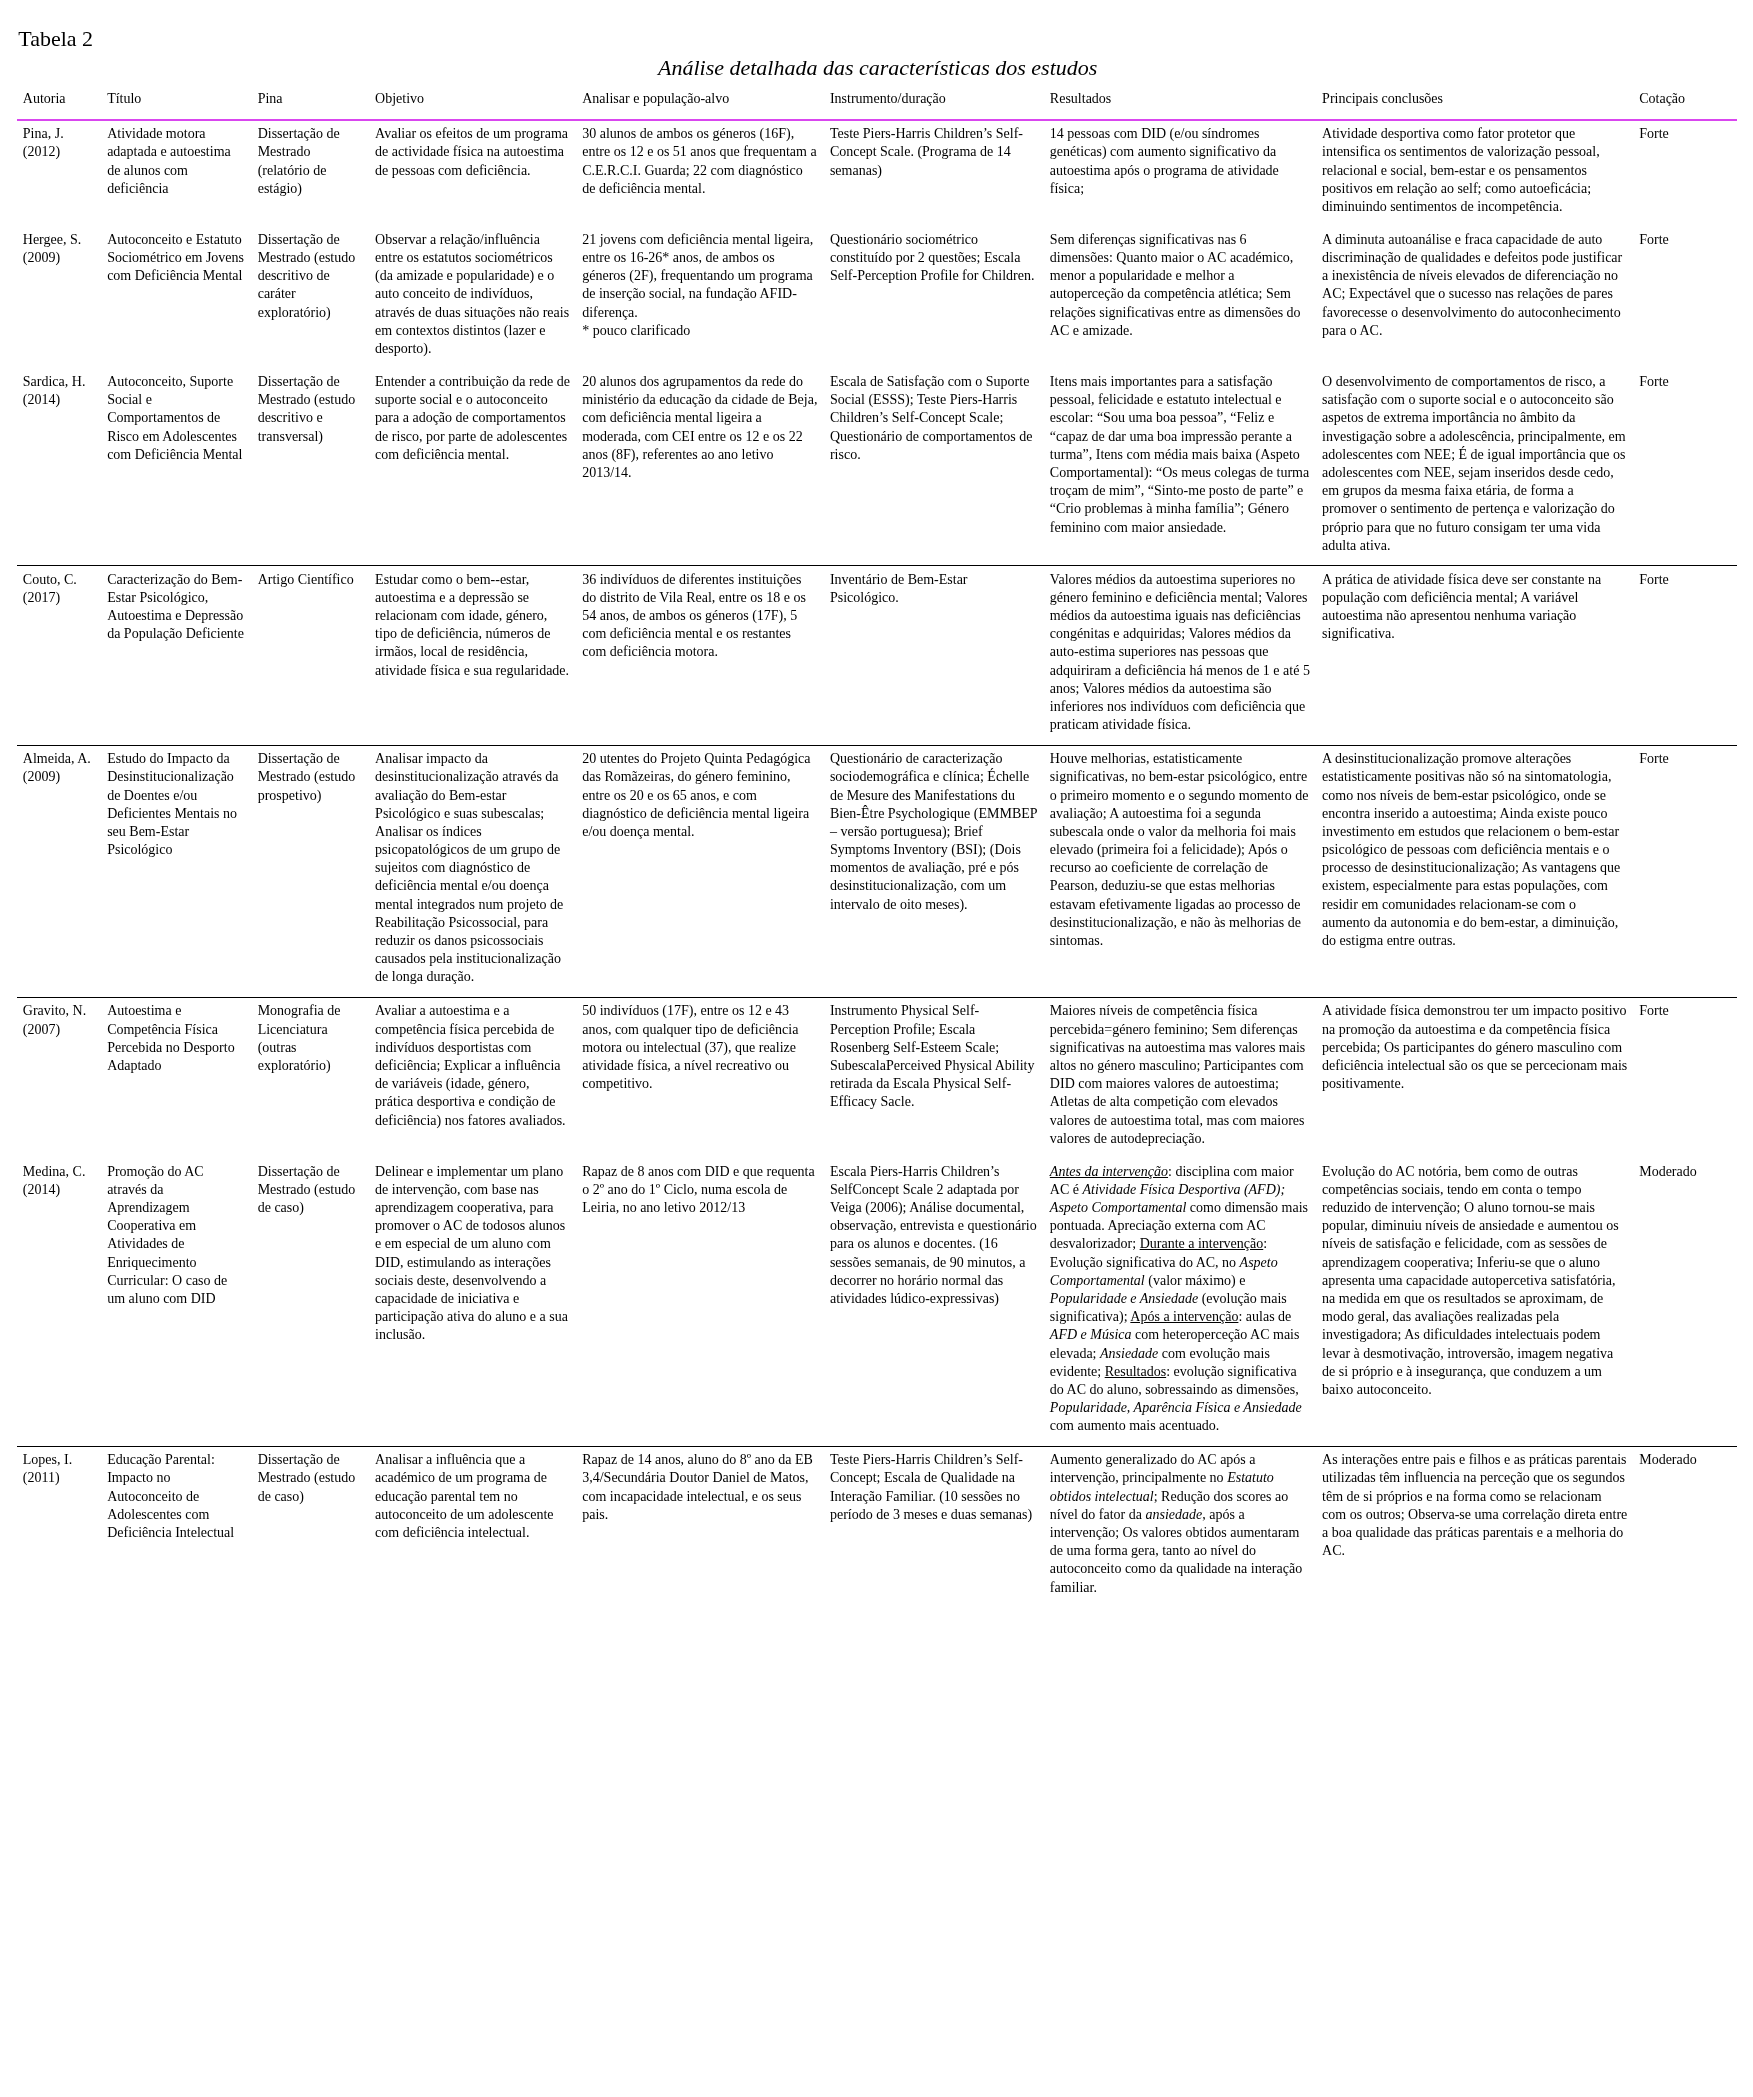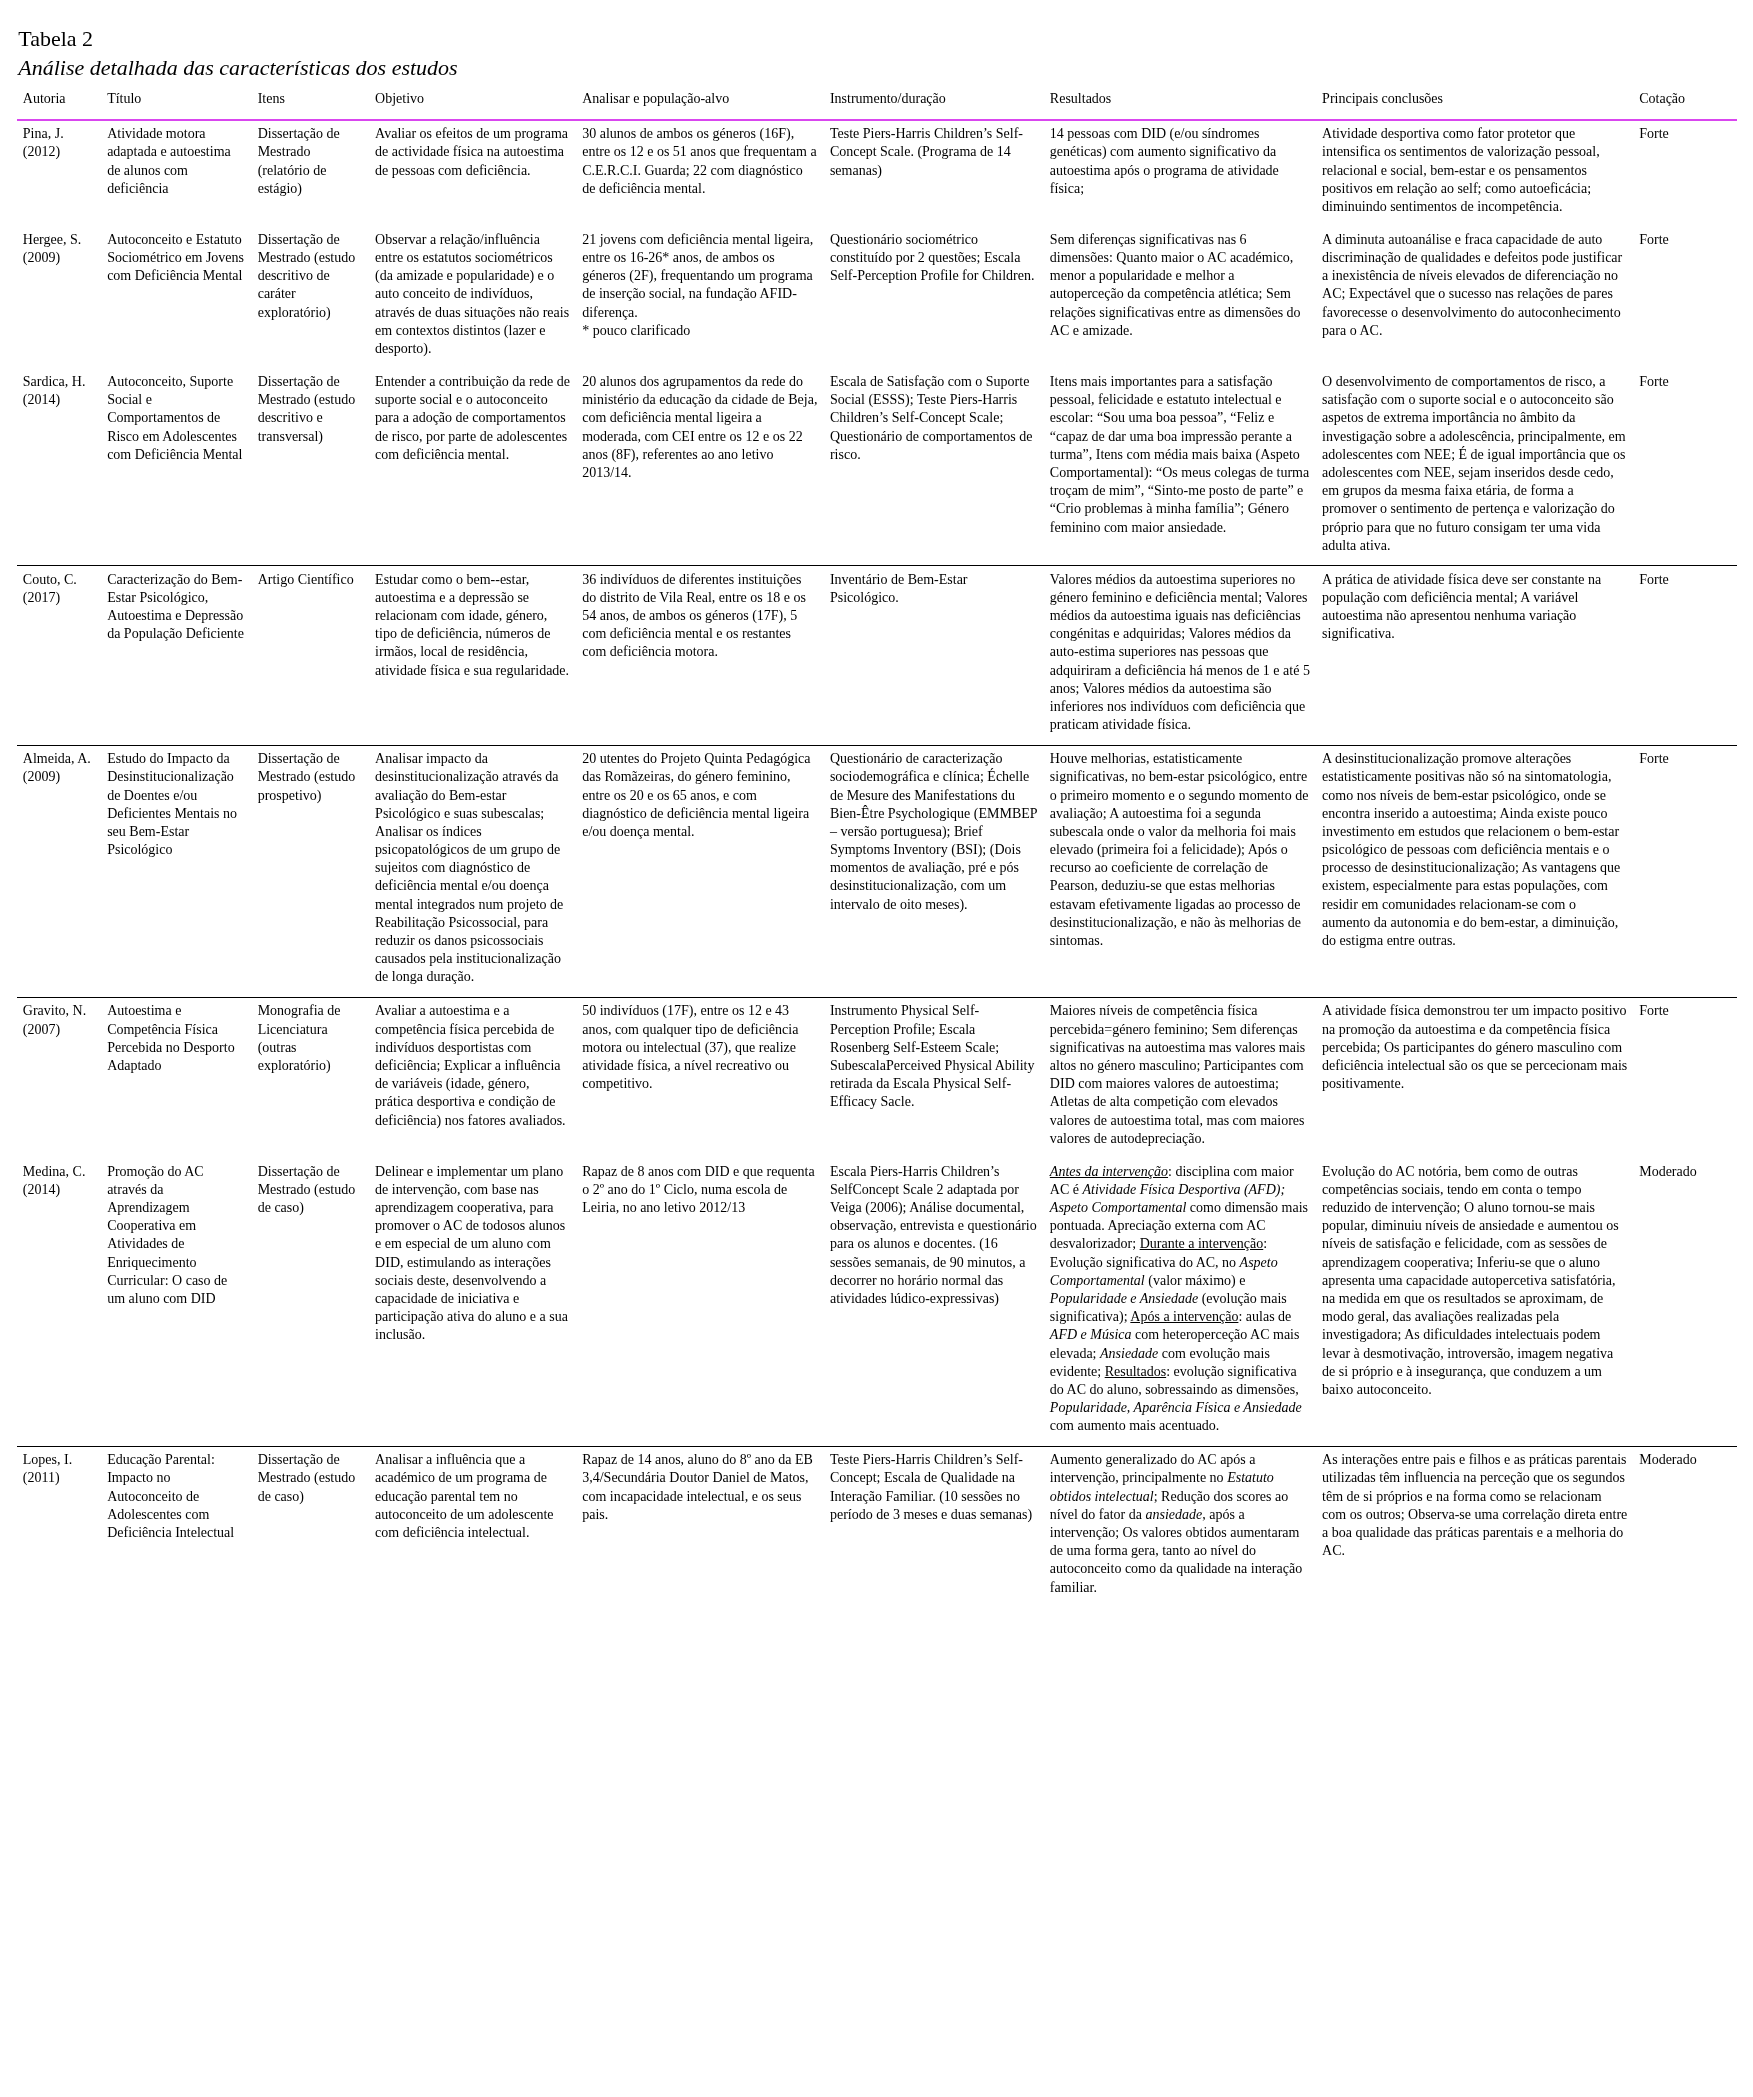--- a/index.html
+++ b/index.html
@@ -21,20 +21,21 @@
   .tbl-number {
     font-size: 22px;
     line-height: 1.15;
     margin: 0 0 3.9px 1.3px;
   }
   .tbl-title {
     font-size: 22px;
     font-style: italic;
     line-height: 1.15;
     margin: 0 0 5.2px 1.3px;
+    text-align: center;
   }
   table.study-table {
     border-collapse: collapse;
     width: 100%;
     table-layout: fixed;
     font-size: 14px;
     line-height: 1.30;
   }
   table.study-table td, table.study-table th {
     vertical-align: top;
@@ -87,21 +88,21 @@
         <col class="c4">
         <col class="c5">
         <col class="c6">
         <col class="c7">
         <col class="c8">
     </colgroup>
     <thead>
       <tr class="col-head">
         <th>Autoria</th>
         <th>Título</th>
-        <th>Itens</th>
+        <th>Pina</th>
         <th>Objetivo</th>
         <th>Analisar e população-alvo</th>
         <th>Instrumento/duração</th>
         <th>Resultados</th>
         <th>Principais conclusões</th>
         <th class="center">Cotação</th>
       </tr>
     </thead>
     <tbody>
 

